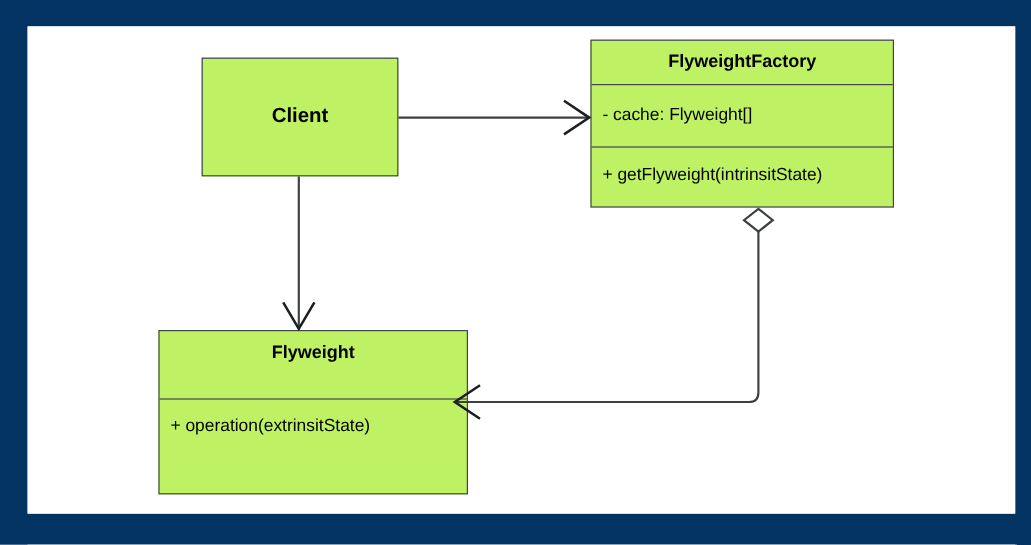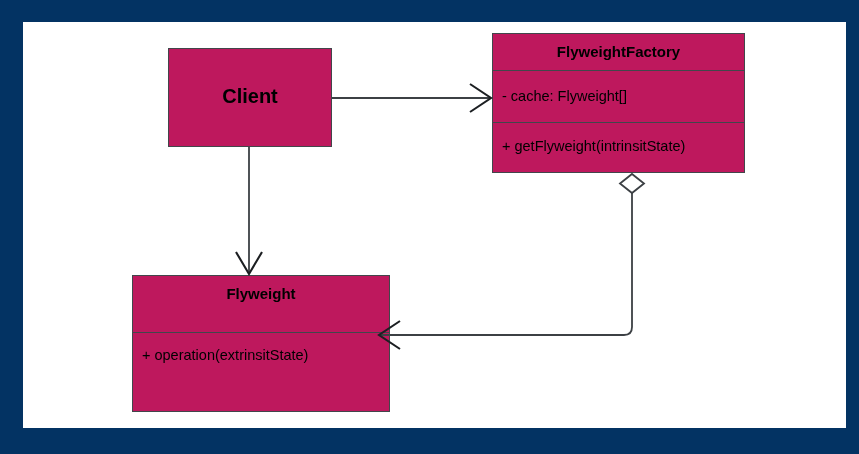--- a/index.html
+++ b/index.html
@@ -30,21 +30,21 @@
     left: 23px;
     top: 22px;
     width: 823px;
     height: 406px;
     background: #ffffff;
   }
 
   
   .uml-class {
     position: absolute;
-    background: #be185d;
+    background: #bef264;
     border: 1.6px solid #42464b;
     box-sizing: border-box;
   }
   .uml-compartment {
     box-sizing: border-box;
     display: flex;
     align-items: center;
     color: #000000;
     font-size: 14.5px;
     line-height: 1.15;
@@ -58,21 +58,21 @@
     font-weight: bold;
     font-size: 15px;
   }
   .uml-member {
     justify-content: flex-start;
     padding-left: 9px;
   }
   .uml-plain {
     justify-content: center;
     font-weight: bold;
-    font-size: 20px;
+    font-size: 17px;
   }
 
   
   #connectors {
     position: absolute;
     left: 0;
     top: 0;
     width: 859px;
     height: 454px;
     pointer-events: none;

